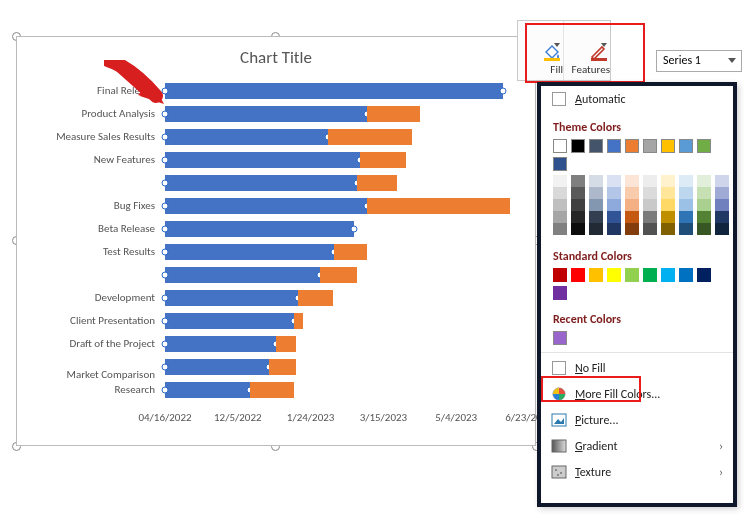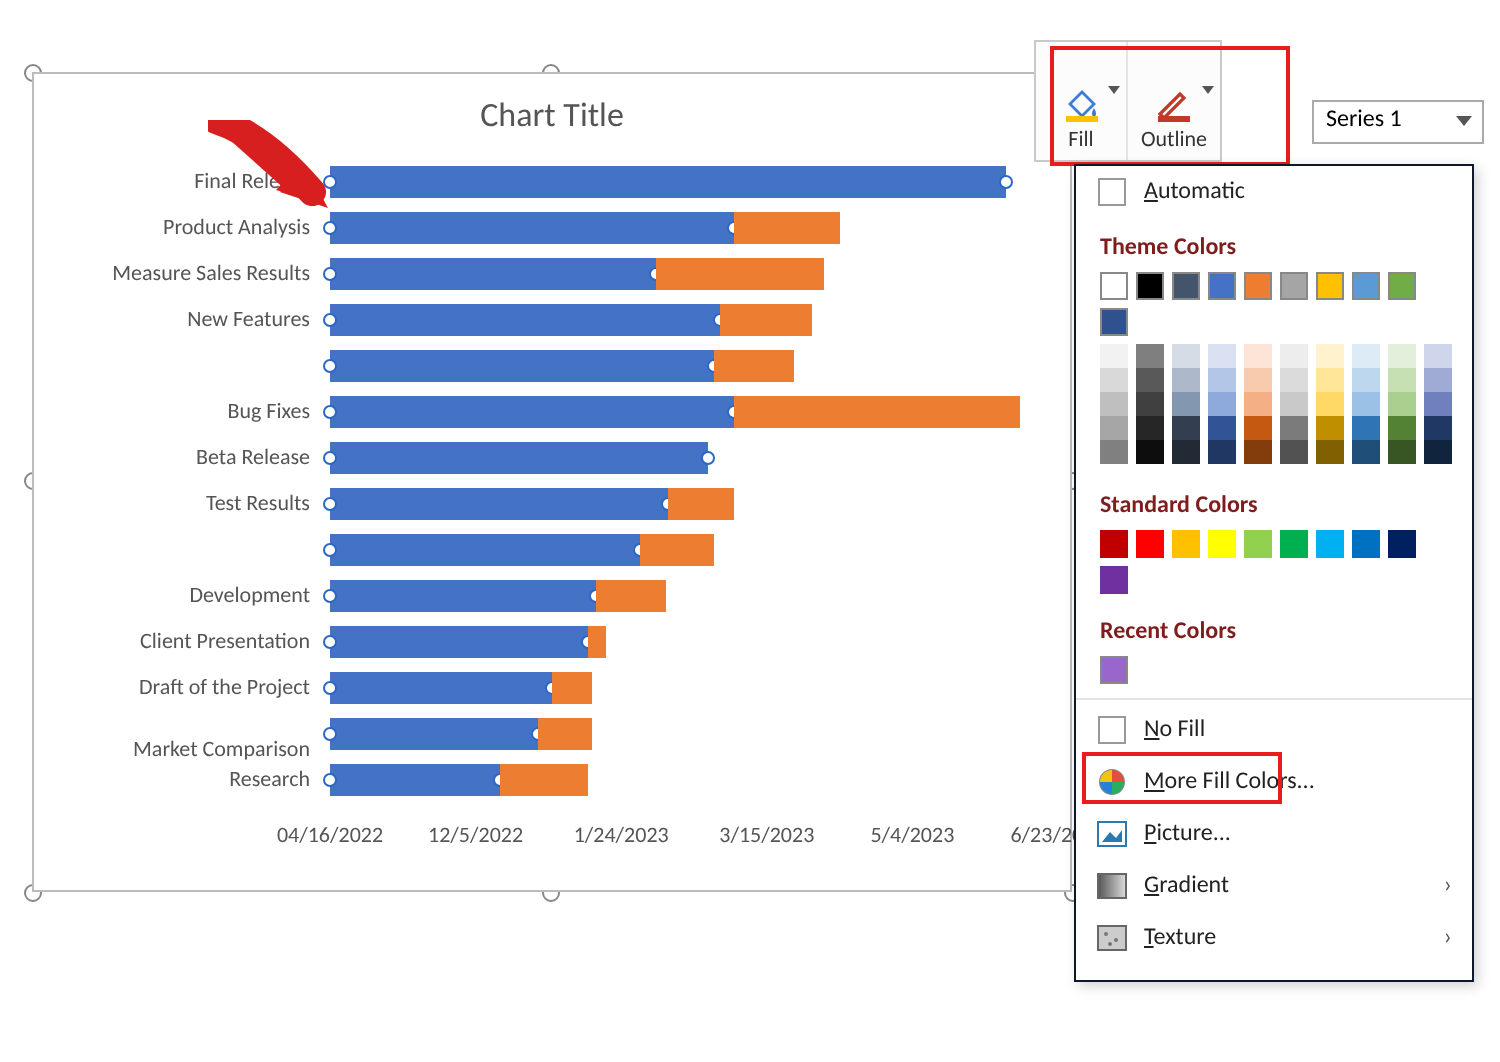--- a/index.html
+++ b/index.html
@@ -104,21 +104,21 @@
     top: 20px;
     height: 61px;
     border: 1px solid #c9c9c9;
     background: #fcfcfc;
     display: flex;
   }
   .tb-btn {
     width: 46px;
     display: flex;
     flex-direction: column;
-    align-items: center;
+    align-items: flex-end;
     justify-content: flex-end;
     padding-bottom: 4px;
     font-size: 11px;
     color: #333;
     position: relative;
     border-right: 1px solid #e4e4e4;
   }
   .tb-btn:last-child{border-right:none;}
   .tb-icon { width:22px; height:22px; display:flex; align-items:center; justify-content:center;}
   .dd-caret {
@@ -134,24 +134,24 @@
     padding:2px 18px 2px 6px;
     background:#fff;
   }
   .series-caret{position:absolute; left:728px; top:58px; width:0;height:0;border-left:4px solid transparent;border-right:4px solid transparent;border-top:5px solid #555;}
   .red-box{position:absolute;border:2px solid #e81c1c;pointer-events:none;}
   
   .panel{
     position:absolute;
     left:537px; top:82px;
     width:200px;
-    border:1px solid #0f172a;
+    border:4px solid #0f172a;
     background:#fff;
     box-shadow:2px 2px 6px rgba(0,0,0,.18);
-    padding-bottom:8px;
+    padding-bottom:18px;
   }
   .panel-row{
     display:flex; align-items:center;
     padding:5px 10px;
     font-size:12px;
     color:#222;
     gap:8px;
   }
   .panel-row.sep-top{border-top:1px solid #e3e3e3; margin-top:3px; padding-top:7px;}
   .panel-section{ font-weight:600; font-size:12px; padding:8px 12px 5px; color:#7f1d1d;}
@@ -305,21 +305,21 @@
     <span>Fill</span>
     <div class="dd-caret"></div>
   </div>
   <div class="tb-btn">
     <div class="tb-icon">
       <svg width="20" height="20" viewBox="0 0 20 20">
           <path d="M3 15 L13 5 L15 7 L5 17 Z" fill="none" stroke="#c0392b" stroke-width="1.6"></path>
           <rect x="2" y="16" width="16" height="3" fill="#c0392b"></rect>
         </svg>
     </div>
-    <span>Outline</span>
+    <span>Features</span>
     <div class="dd-caret"></div>
   </div>
 </div>
 <div class="red-box" style="left:525px;top:23px;width:120px;height:60px"></div>
 
 <div class="series-select">
   <span>Series 1</span>
 </div>
 <div class="series-caret"></div>
 

